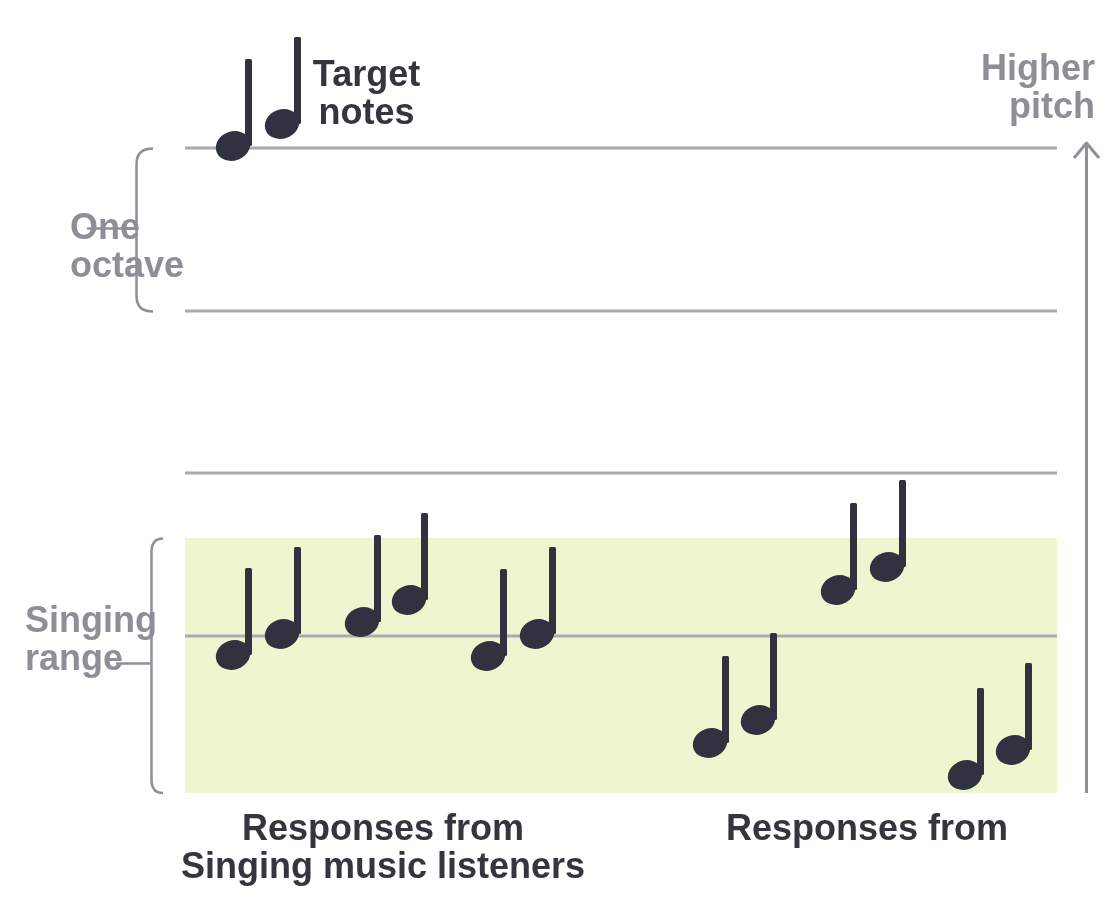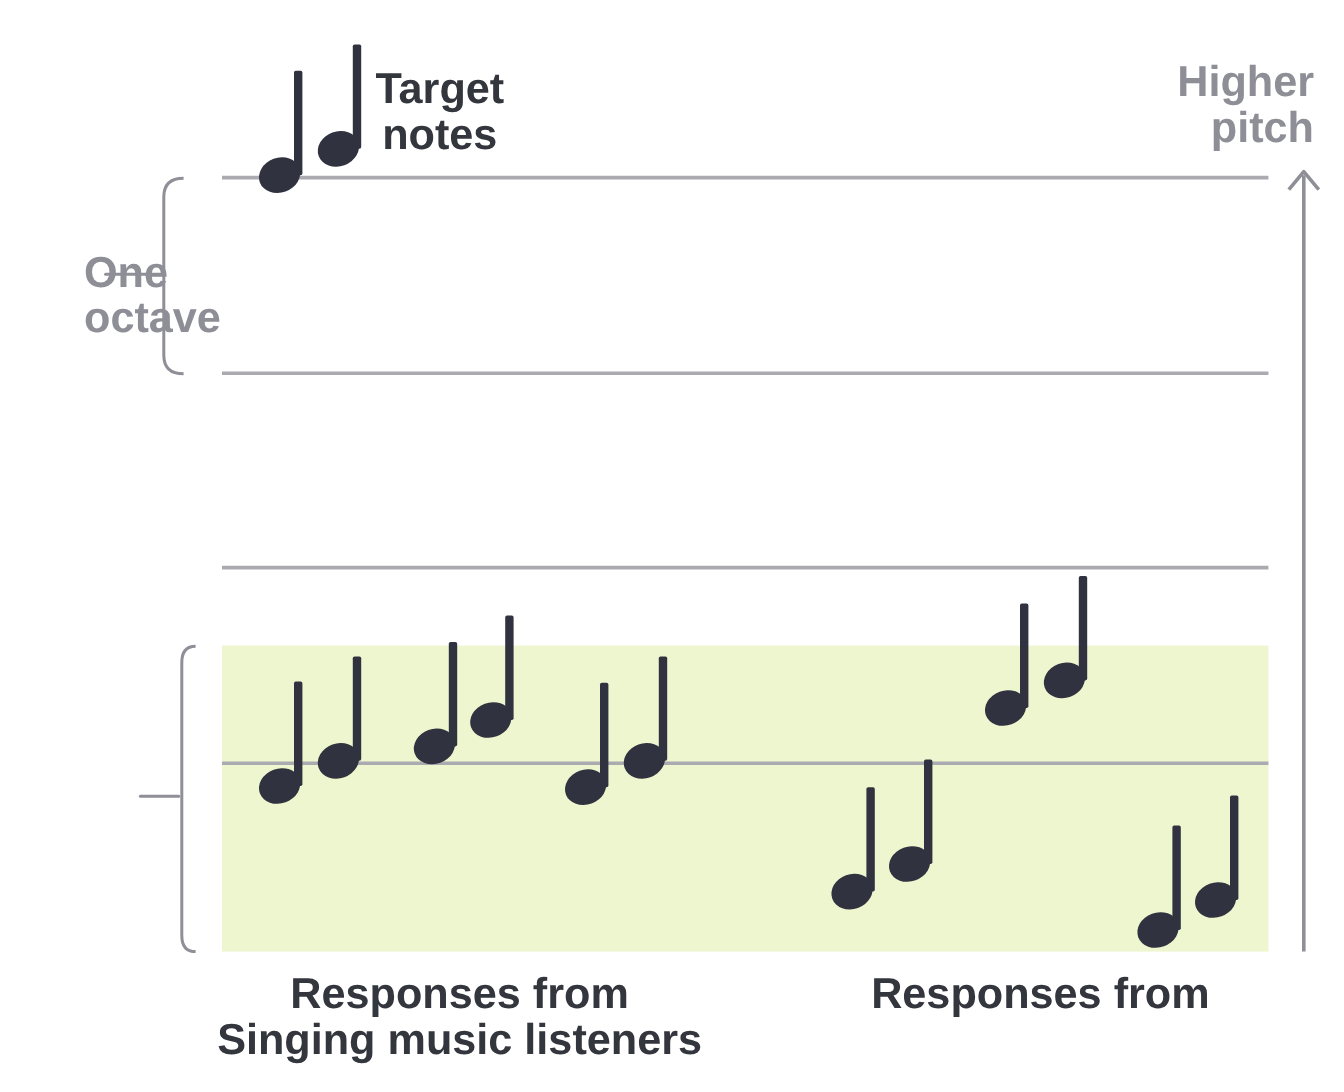--- a/index.html
+++ b/index.html
@@ -140,20 +140,24 @@
   <div class="label gray right higher-pitch-label">
     <div>Higher</div>
     <div>pitch</div>
   </div>
 
   <div class="label gray one-octave-label">
     <div>One</div>
     <div>octave</div>
   </div>
 
+  <div class="label gray singing-range-label">
+    <div>Singing</div>
+    <div>range</div>
+  </div>
 
   <div class="label dark center western-label">
     <div>Responses from</div>
     <div>Singing music listeners</div>
   </div>
 
   <div class="label dark center tsimane-label">
     <div>Responses from</div>
   </div>
 

